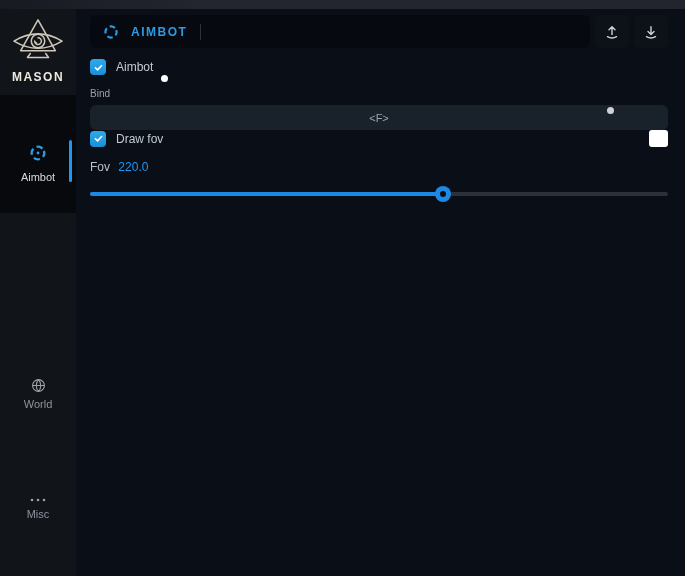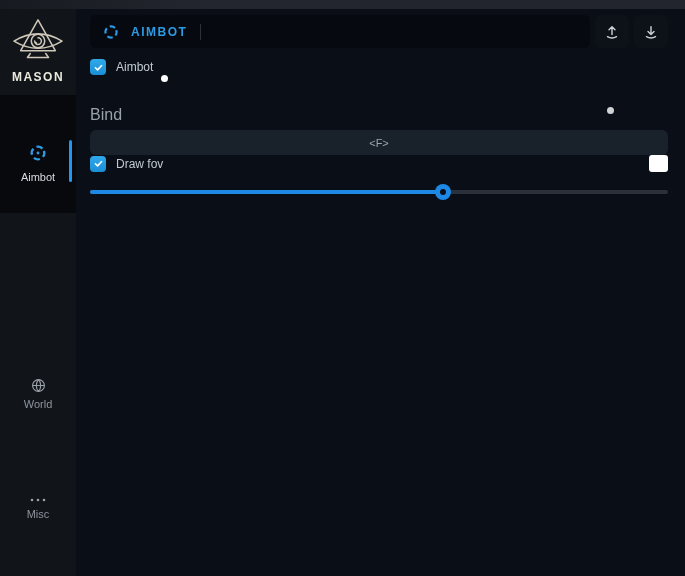--- a/index.html
+++ b/index.html
@@ -35,21 +35,21 @@
   .header-subtitle{font-size:12px;color:#8d97a1;}
   .icon-btn{width:34px;height:33px;background:#0d1118;border-radius:6px;display:flex;align-items:center;justify-content:center;cursor:pointer;}
 
   .row{display:flex;align-items:center;}
   .enabled-row{margin-top:11px;}
   .checkbox{width:16px;height:16px;border-radius:4px;
     background:linear-gradient(180deg,#2fa9ea,#1b8fd6);
     display:flex;align-items:center;justify-content:center;cursor:pointer;flex-shrink:0;}
   .check-label{margin-left:10px;font-size:12px;color:#c3cbd2;}
 
-  .bind-label{margin-top:31px;font-size:16px;color:#99a2ab;}
+  .bind-label{margin-top:13px;font-size:10px;color:#99a2ab;}
   .bind-input{margin-top:6px;height:25px;background:#19222a;border-radius:6px;
     display:flex;align-items:center;justify-content:center;
     font-size:11px;color:#9aa4ac;cursor:pointer;}
 
   .drawfov-row{}
   .color-swatch{margin-left:auto;width:19px;height:17px;border-radius:3px;cursor:pointer;}
 
   .fov-row{margin-top:13px;font-size:12px;}
   .fov-name{color:#b9c1c8;}
   .fov-value{color:#2196f3;margin-left:5px;}
@@ -172,20 +172,24 @@
     <div class="row drawfov-row">
       <span class="checkbox">
         <svg width="11" height="11" viewBox="0 0 12 12" fill="none">
           <path d="M2.6 6.2 L5 8.6 L9.4 3.8" stroke="#ffffff" stroke-width="1.7" stroke-linecap="round" stroke-linejoin="round"></path>
         </svg>
       </span>
       <span class="check-label">Draw fov</span>
       <span class="color-swatch" style="background: rgb(255, 255, 255);"></span>
     </div>
 
+    <div class="fov-row">
+      <span class="fov-name">Fov</span>
+      <span class="fov-value">220.0</span>
+    </div>
 
     <div class="slider">
       <span class="slider-track"></span>
       <span class="slider-fill" style="width: 61%;"></span>
       <span class="slider-handle" style="left: calc(61% - 8px);"></span>
     </div>
 
     <span class="cursor-dot dot-1"></span>
     <span class="cursor-dot dot-2"></span>
 

